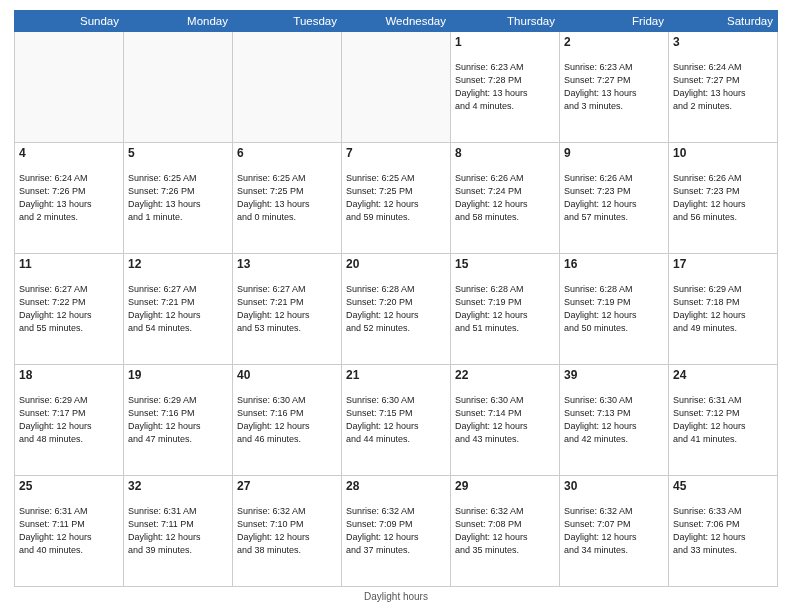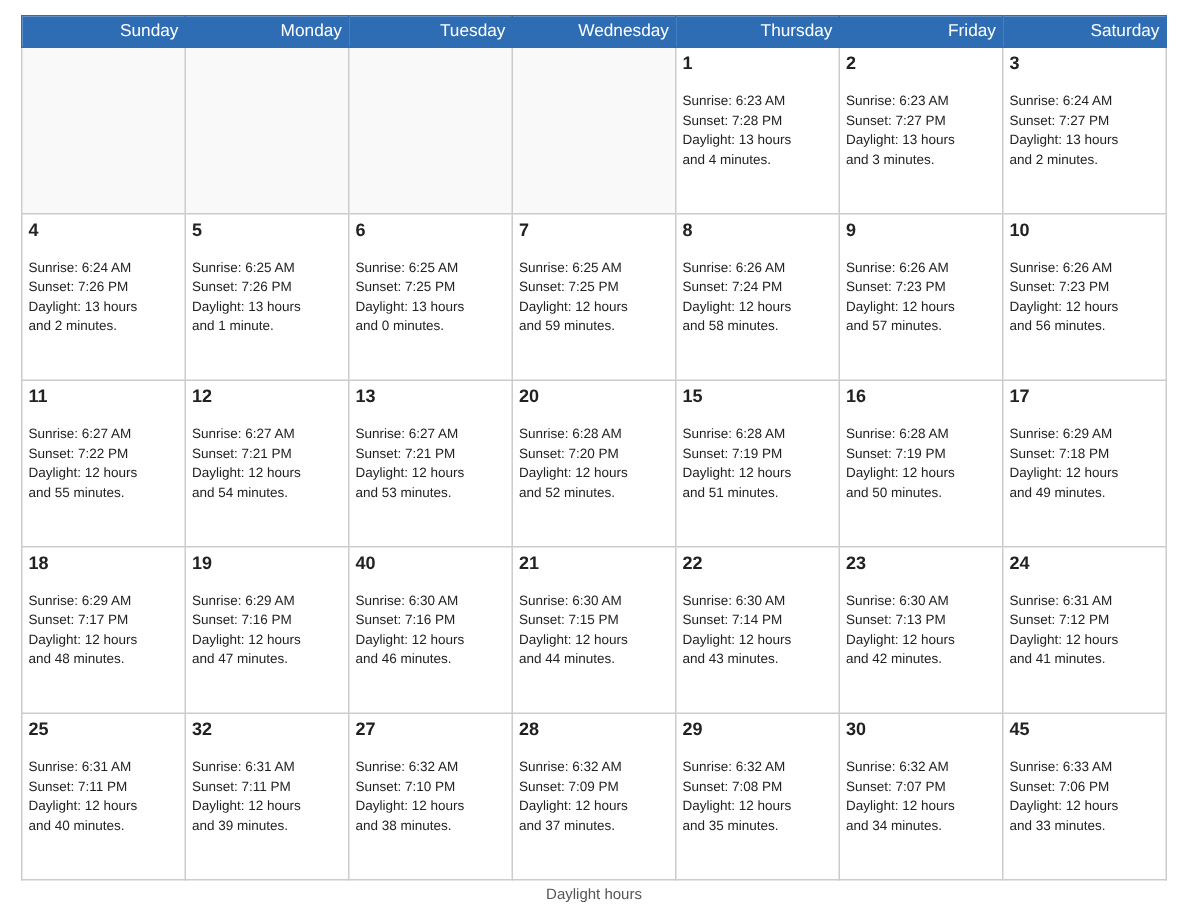--- a/index.html
+++ b/index.html
@@ -276,21 +276,21 @@
 and 44 minutes.</div>
           </td>
           <td>
             <span class="day-num">22</span>
             <div class="day-info" style="white-space: pre-line;">Sunrise: 6:30 AM
 Sunset: 7:14 PM
 Daylight: 12 hours
 and 43 minutes.</div>
           </td>
           <td>
-            <span class="day-num">23</span>
+            <span class="day-num">39</span>
             <div class="day-info" style="white-space: pre-line;">Sunrise: 6:30 AM
 Sunset: 7:13 PM
 Daylight: 12 hours
 and 42 minutes.</div>
           </td>
           <td>
             <span class="day-num">24</span>
             <div class="day-info" style="white-space: pre-line;">Sunrise: 6:31 AM
 Sunset: 7:12 PM
 Daylight: 12 hours

